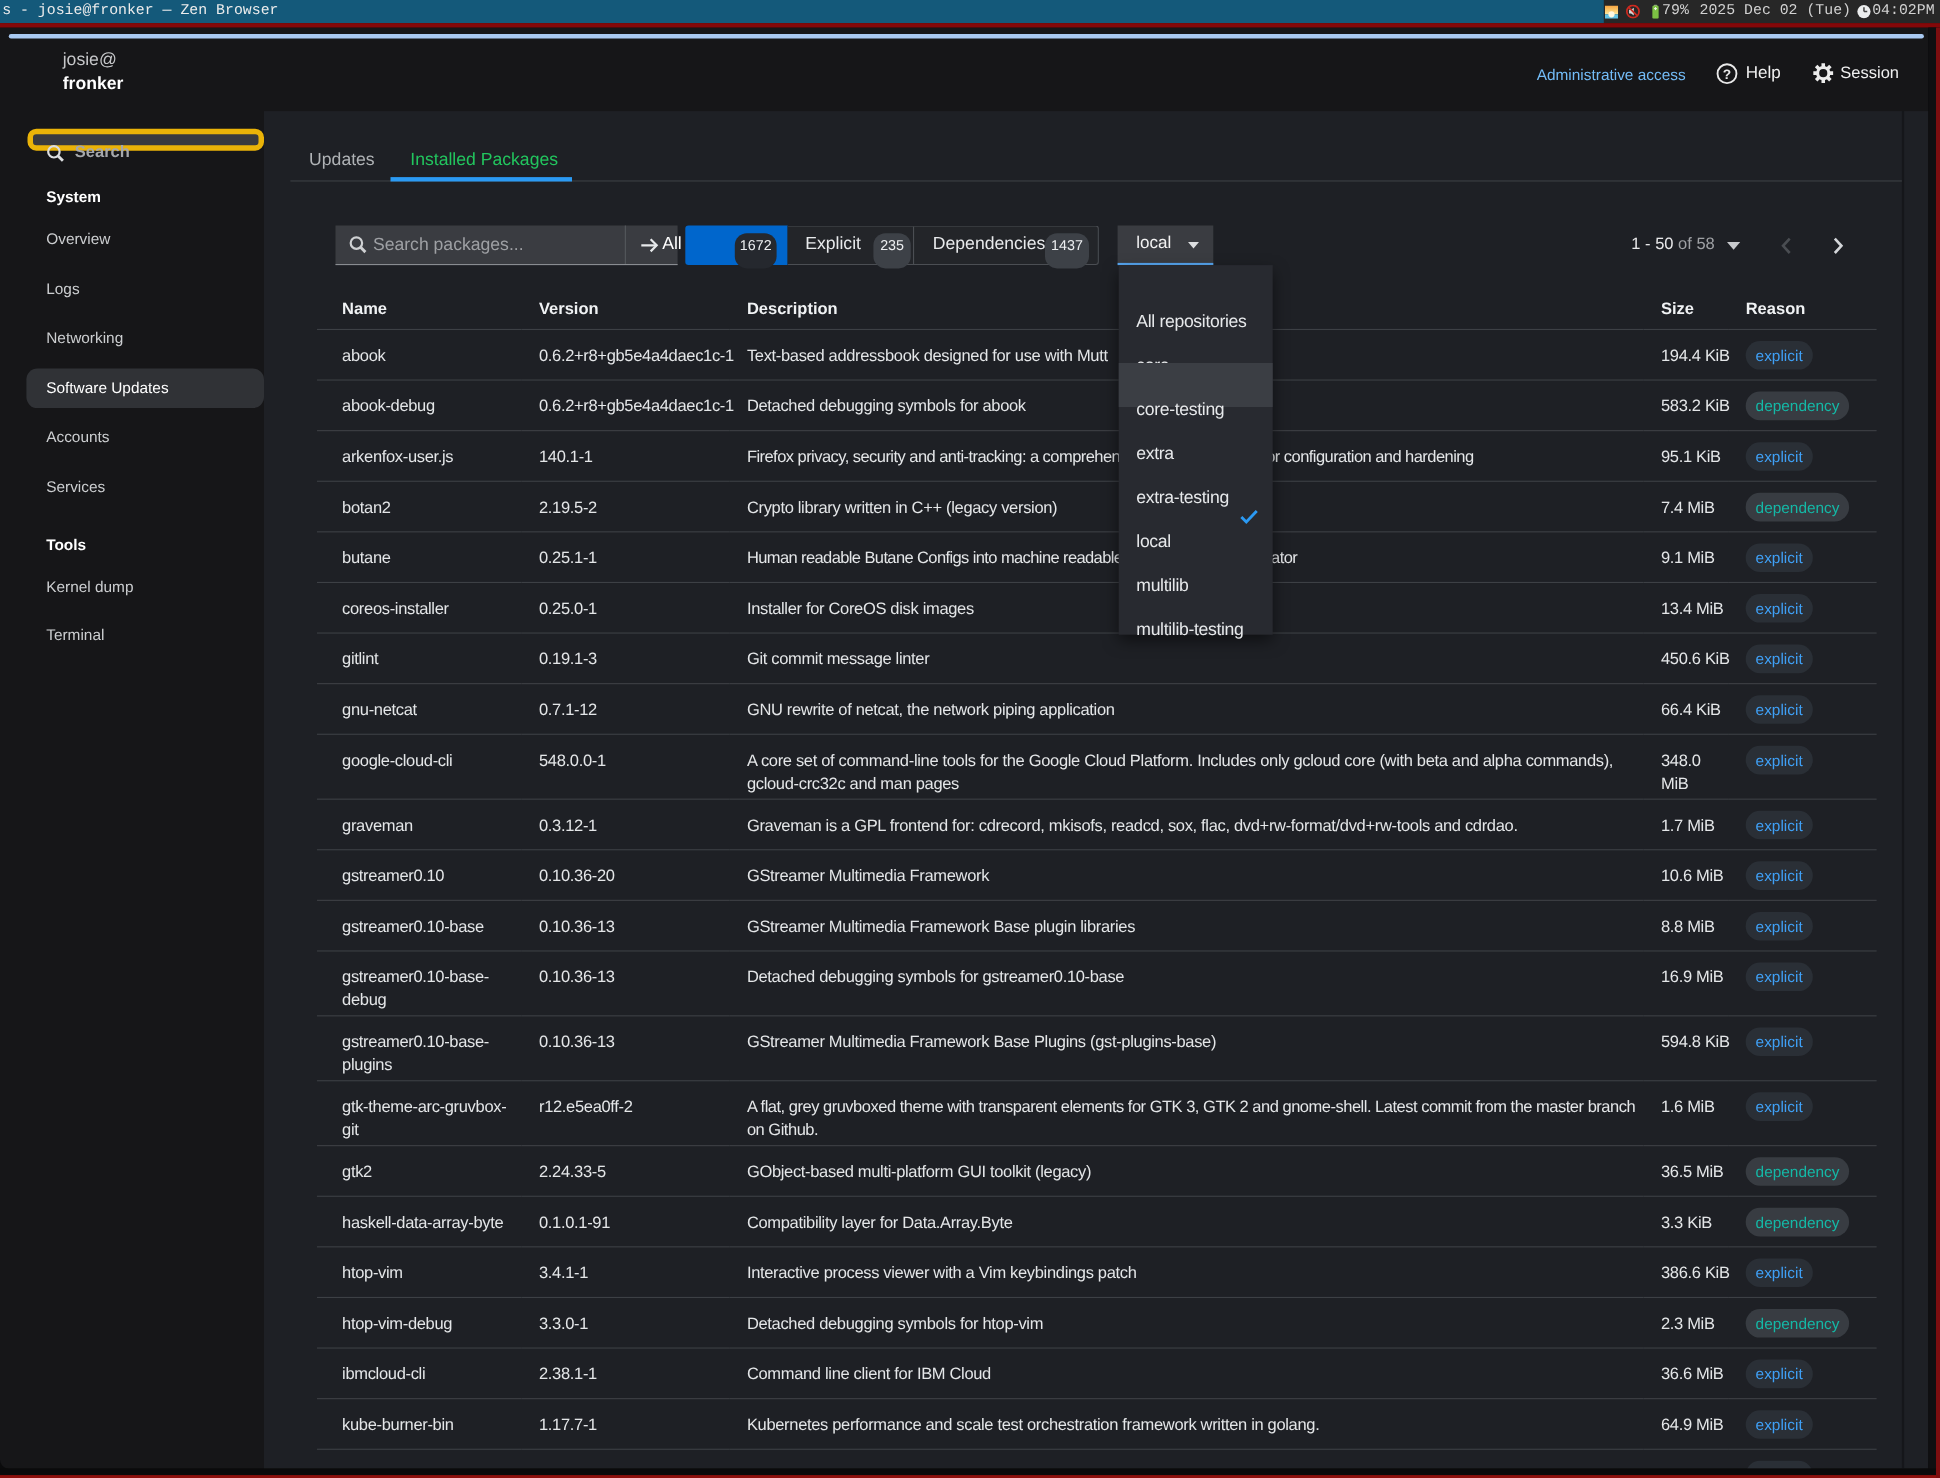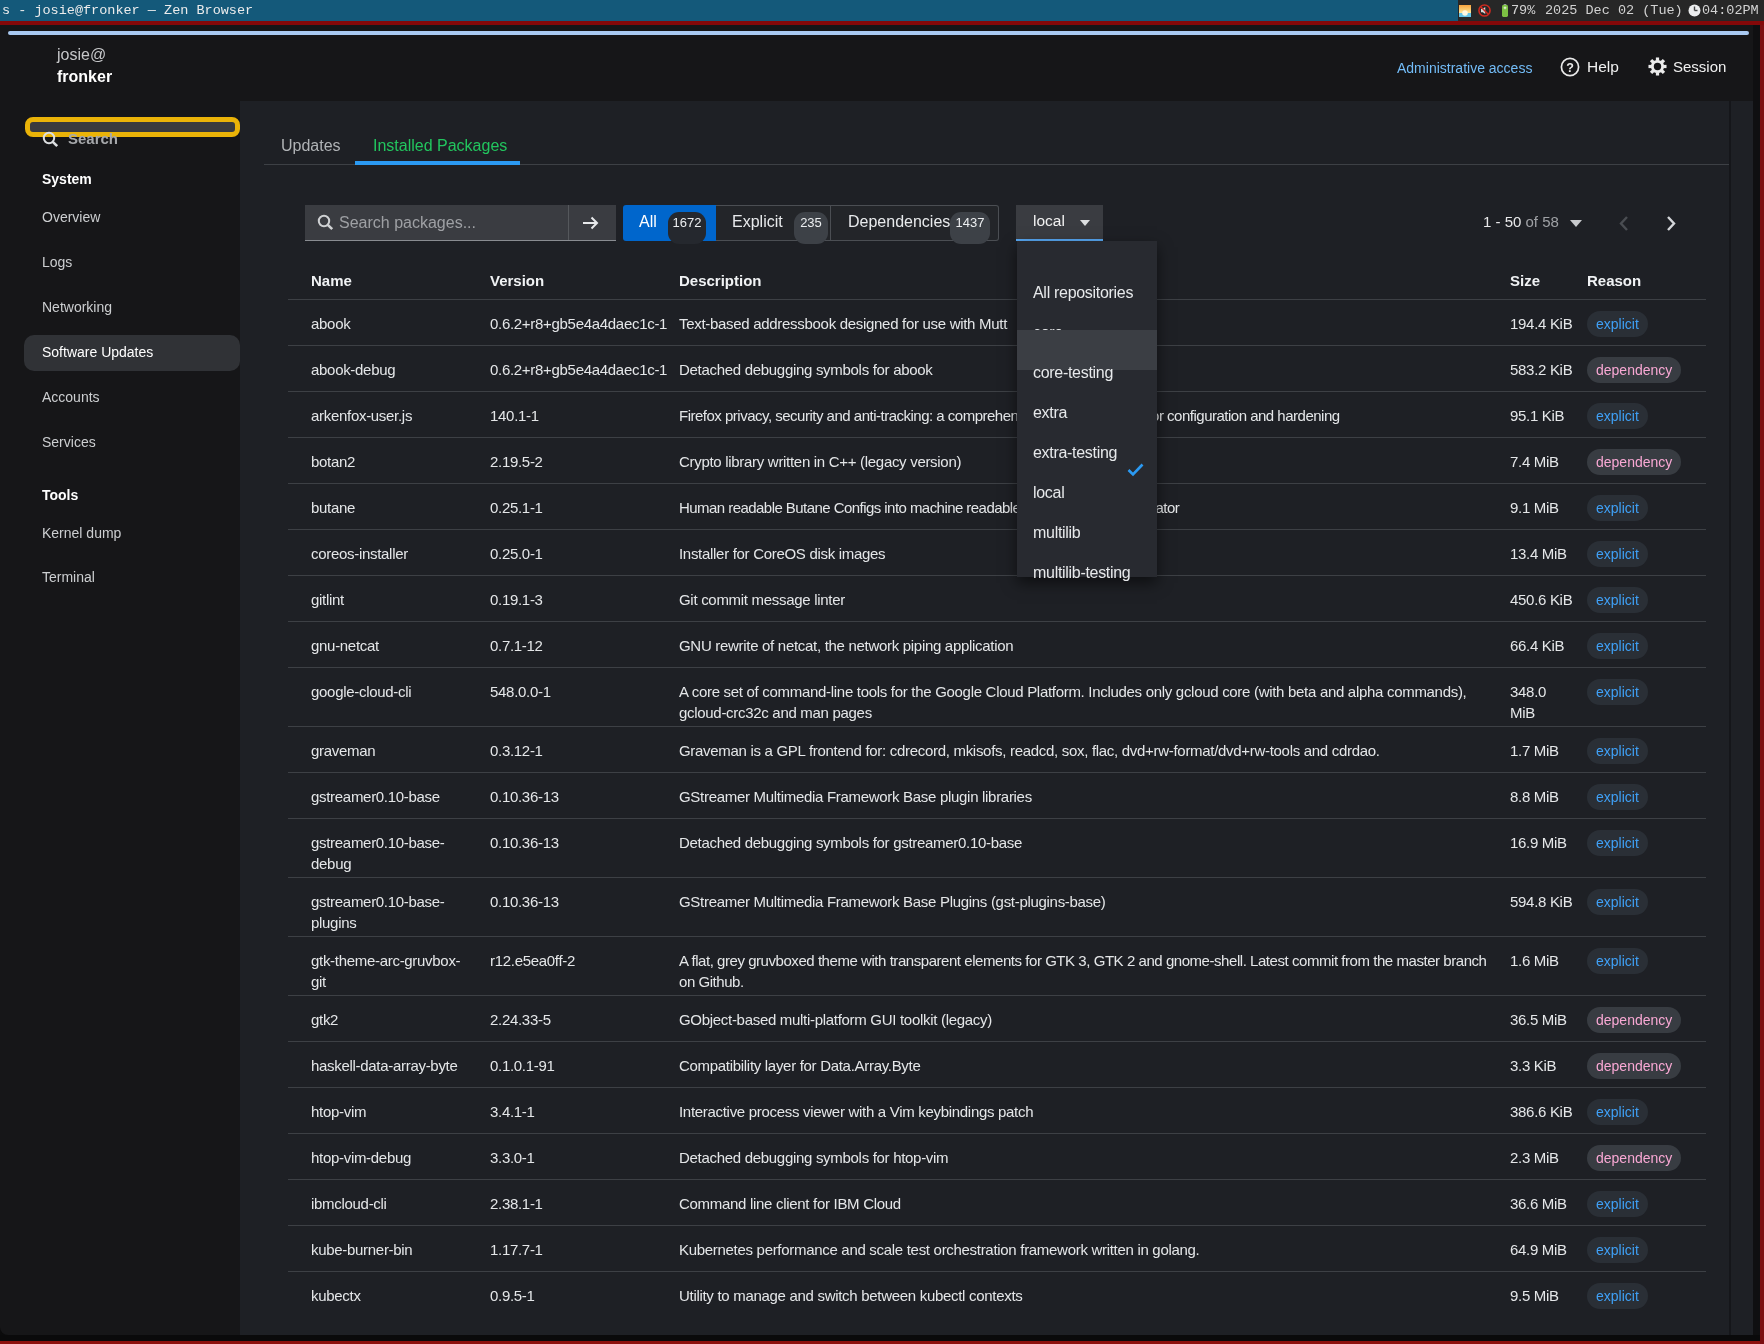--- a/index.html
+++ b/index.html
@@ -55,21 +55,21 @@
 #tablewrap { position:absolute; left:288px; top:262px; width:1430px; height:1073px; overflow:hidden; }
 table { border-collapse:collapse; table-layout:fixed; width:1418px; }
 col.c1 { width:186px; } col.c2 { width:189px; } col.c3 { width:831px; } col.c4 { width:77px; } col.c5 { width:135px; }
 th { font-size:15px; font-weight:bold; color:#f0f2f4; text-align:left; vertical-align:middle; height:37px; padding:0 16px; }
 td { font-size:15px; color:#e4e6e8; vertical-align:top; padding:13px 16px 0 16px; line-height:21px; white-space:nowrap; letter-spacing:-0.3px; }
 td.n, th.n { padding-left:23px; }
 tr.r { border-top:1px solid #3d4045; height:46px; }
 tr.r2 { border-top:1px solid #3d4045; height:59px; }
 .pill { display:inline-block; height:26px; line-height:26px; border-radius:13px; padding:0 9px; font-size:14px; margin-top:-3px; letter-spacing:0; }
 .pexp { background:#2a2f36; color:#3fa0f6; }
-.pdep { background:#383c42; color:#f9a8d4; }
+.pdep { background:#383c42; color:#14b8a6; }
 
 #menu { position:absolute; left:1017px; top:241px; width:140px; height:336px; background:#282a30; box-shadow:0 6px 14px rgba(0,0,0,0.55); }
 #menu .mi { position:absolute; left:0; width:140px; height:40px; }
 #menu .mi span { position:absolute; left:16px; top:10px; font-size:16px; color:#e7e9eb; white-space:nowrap; letter-spacing:-0.3px;margin-top:24px; }
 #menu .hl { background:#3b3e44; }
 svg { display:block; }
 .icon { position:absolute; }
 </style>
 </head>
 <body>
@@ -170,21 +170,21 @@
     <line x1="10.8" y1="10.8" x2="15.2" y2="15.2" stroke="#cfd1d3" stroke-width="2.6"></line>
   </svg>
   <span class="ph">Search packages...</span>
   <div class="divider"></div>
   <svg class="icon" style="left:277px;top:10px;" width="18" height="16" viewBox="0 0 18 16">
     <line x1="1" y1="8" x2="15" y2="8" stroke="#e7e9eb" stroke-width="2"></line>
     <polyline points="9.5,2.5 15,8 9.5,13.5" fill="none" stroke="#e7e9eb" stroke-width="2"></polyline>
   </svg>
 </div>
 <div class="tgl" id="tglall"></div>
-<div class="tgltext" style="left:639px;color:#fff;top:213px;">All</div>
+<div class="tgltext" style="left:602px;color:#fff;top:213px;">All</div>
 <div class="badge" style="left:668px;width:38px;background:#25282e;top:212px;">1672</div>
 <div id="tglgroup">
     <div class="div2"></div>
   </div>
 <div class="tgltext" style="left:732px;top:213px;">Explicit</div>
 <div class="badge" style="left:794px;width:34px;background:#3d4147;top:212px;">235</div>
 <div class="tgltext" style="left:848px;top:213px;">Dependencies</div>
 <div class="badge" style="left:950px;width:40px;background:#3d4147;top:212px;">1437</div>
 <div id="selectbtn">
     <span>local</span>
@@ -280,20 +280,27 @@
           <td><span class="pill pexp">explicit</span></td>
         </tr>
 <tr class="r">
           <td class="n">graveman</td>
           <td>0.3.12-1</td>
           <td>Graveman is a GPL frontend for: cdrecord, mkisofs, readcd, sox, flac, dvd+rw-format/dvd+rw-tools and cdrdao.</td>
           <td>1.7 MiB</td>
           <td><span class="pill pexp">explicit</span></td>
         </tr>
 <tr class="r">
+          <td class="n">gstreamer0.10</td>
+          <td>0.10.36-20</td>
+          <td>GStreamer Multimedia Framework</td>
+          <td>10.6 MiB</td>
+          <td><span class="pill pexp">explicit</span></td>
+        </tr>
+<tr class="r">
           <td class="n">gstreamer0.10-base</td>
           <td>0.10.36-13</td>
           <td>GStreamer Multimedia Framework Base plugin libraries</td>
           <td>8.8 MiB</td>
           <td><span class="pill pexp">explicit</span></td>
         </tr>
 <tr class="r2">
           <td class="n">gstreamer0.10-base-<br>debug</td>
           <td>0.10.36-13</td>
           <td>Detached debugging symbols for gstreamer0.10-base</td>

